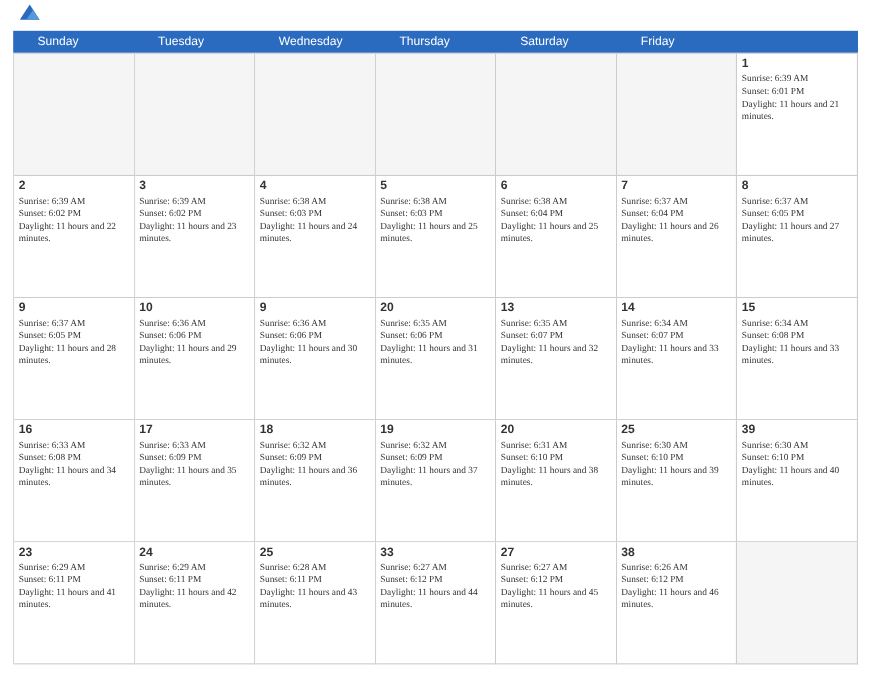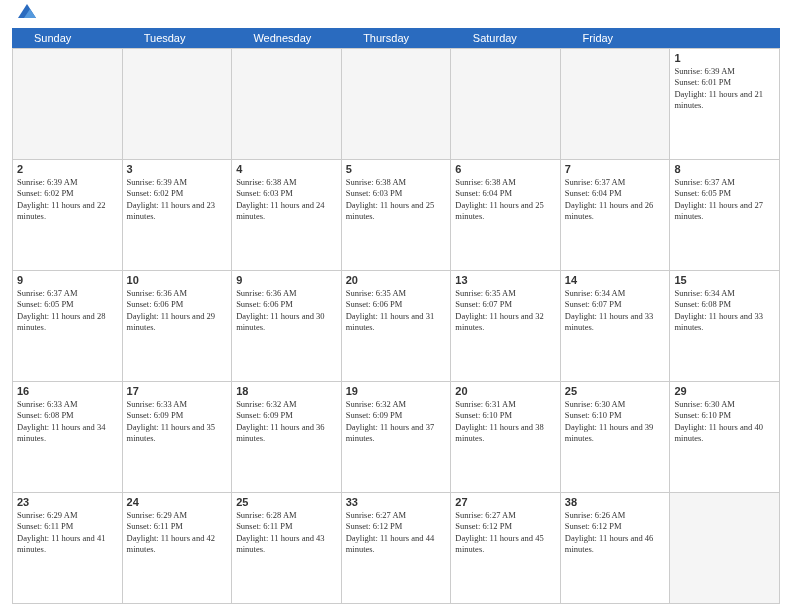--- a/index.html
+++ b/index.html
@@ -279,21 +279,21 @@
 Sunset: 6:10 PM
 Daylight: 11 hours and 38 minutes.</div>
           </div>
           <div class="cal-cell">
             <div class="day-num">25</div>
             <div class="day-info" style="white-space: pre-line;">Sunrise: 6:30 AM
 Sunset: 6:10 PM
 Daylight: 11 hours and 39 minutes.</div>
           </div>
           <div class="cal-cell">
-            <div class="day-num">29</div>
+            <div class="day-num">39</div>
             <div class="day-info" style="white-space: pre-line;">Sunrise: 6:30 AM
 Sunset: 6:10 PM
 Daylight: 11 hours and 40 minutes.</div>
           </div>
         </div>
         <div class="cal-row">
           <div class="cal-cell">
             <div class="day-num">23</div>
             <div class="day-info" style="white-space: pre-line;">Sunrise: 6:29 AM
 Sunset: 6:11 PM

